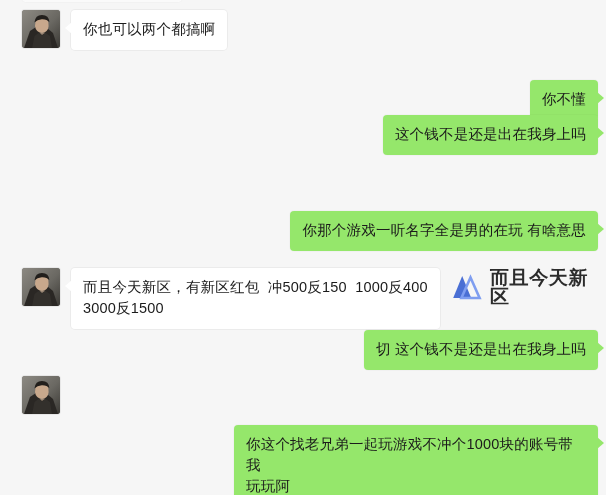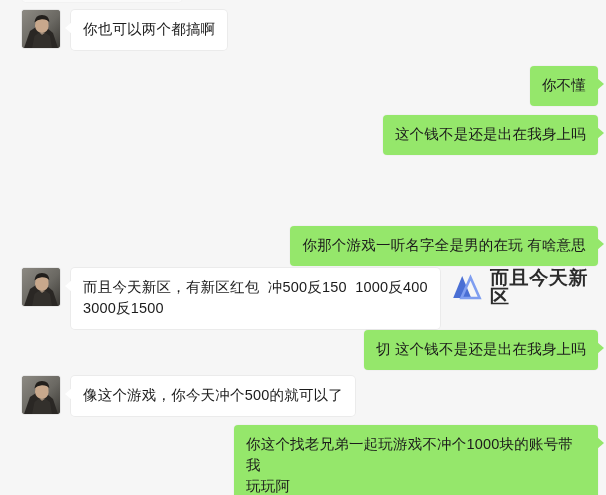--- a/index.html
+++ b/index.html
@@ -144,30 +144,30 @@
         <path d="M2 38 L8 21 L14 17 L19 14 L25 18 L31 23 L36 38 Z" fill="#2a2724"></path>
         <path d="M13 16 q0-9 7-9 q7 0 6.6 9 q-.4 6-6.6 7 q-6.4-1-7-7 Z" fill="#c8a88c"></path>
         <path d="M12.4 12.5 q1-7.5 7.6-7.4 q7 .1 7.4 7.2 q-2.4-3.2-7.6-3 q-4.6.2-7.4 3.2 Z" fill="#221f1c"></path>
         <path d="M17 22.5 L20 25.5 L23 22.5 L28 26 L30 38 L10 38 L12.5 26 Z" fill="#33302c"></path>
         <path d="M20 25 L17.4 22.6 L20.2 22 L23 22.8 Z" fill="#b8a08a" opacity=".8"></path>
       </svg>
     </div>
     <div class="bubble in">你也可以两个都搞啊</div>
   </div>
 
-  <div class="msg right" style="top:66px;">
+  <div class="msg right" style="top:80px;">
     <div class="bubble out">你不懂</div>
   </div>
 
   <div class="msg right" style="top:115px;">
     <div class="bubble out">这个钱不是还是出在我身上吗</div>
   </div>
 
 
-  <div class="msg right" style="top:226px;">
+  <div class="msg right" style="top:211px;">
     <div class="bubble out">你那个游戏一听名字全是男的在玩 有啥意思</div>
   </div>
 
   <div class="msg left" style="top:268px;">
     <div class="avatar">
       <svg viewBox="0 0 38 38" preserveAspectRatio="none" aria-hidden="true">
         <defs>
           <linearGradient id="bgA2" x1="0" y1="0" x2="1" y2="1">
             <stop offset="0%" stop-color="#8d8a83"></stop>
               <stop offset="55%" stop-color="#6a6862"></stop>
@@ -209,21 +209,20 @@
           </linearGradient>
         </defs>
         <rect width="38" height="38" fill="url(#bgA3)"></rect>
         <path d="M2 38 L8 21 L14 17 L19 14 L25 18 L31 23 L36 38 Z" fill="#2a2724"></path>
         <path d="M13 16 q0-9 7-9 q7 0 6.6 9 q-.4 6-6.6 7 q-6.4-1-7-7 Z" fill="#c8a88c"></path>
         <path d="M12.4 12.5 q1-7.5 7.6-7.4 q7 .1 7.4 7.2 q-2.4-3.2-7.6-3 q-4.6.2-7.4 3.2 Z" fill="#221f1c"></path>
         <path d="M17 22.5 L20 25.5 L23 22.5 L28 26 L30 38 L10 38 L12.5 26 Z" fill="#33302c"></path>
         <path d="M20 25 L17.4 22.6 L20.2 22 L23 22.8 Z" fill="#b8a08a" opacity=".8"></path>
       </svg>
     </div>
-    <div class="bubble in">像这个游戏，你今天冲个500的就可以了</div>
   </div>
 
   <div class="msg right" style="top:425px;">
     <div class="bubble out" style="max-width:340px;">你这个找老兄弟一起玩游戏不冲个1000块的账号带我
 玩玩阿</div>
   </div>
 
 </div>
 
 </body></html>

